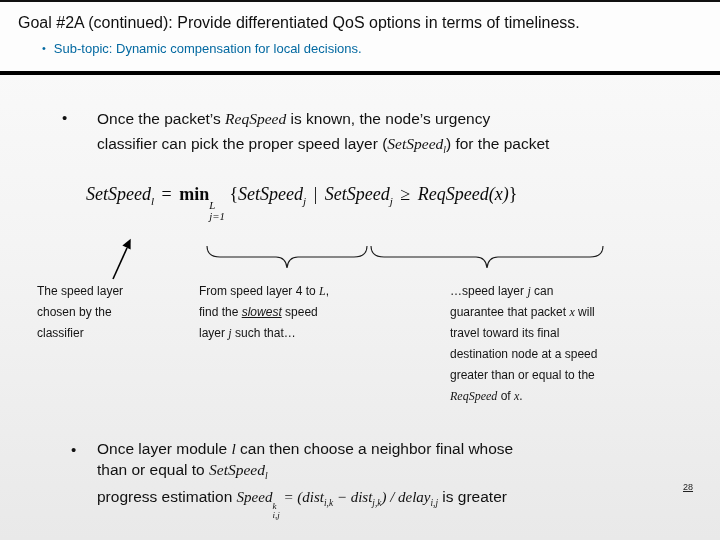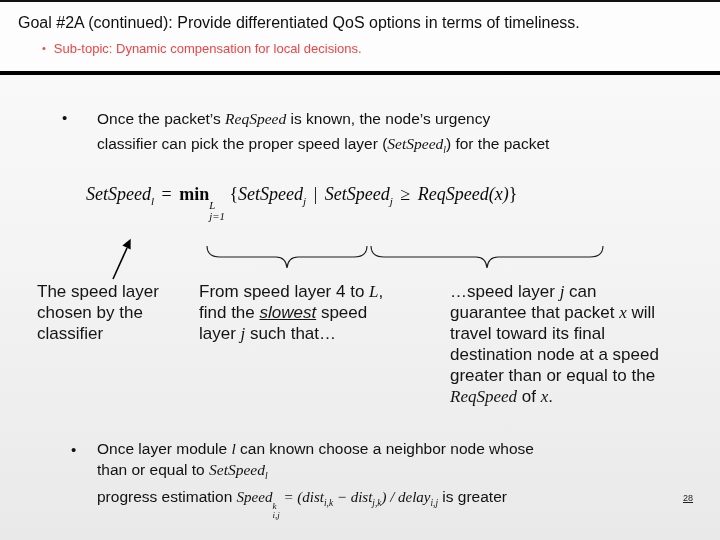--- a/index.html
+++ b/index.html
@@ -4,21 +4,21 @@
 <style>
   html,body { margin:0; padding:0; background:#d8d8d8; }
   .slide {
     position:relative; width:720px; height:540px; overflow:hidden;
     background: linear-gradient(180deg, #fbfbfb 0%, #f4f4f4 45%, #e9e9e9 100%);
     font-family:"Liberation Sans", sans-serif; color:#111;
   }
   .top-border { position:absolute; top:0; left:0; width:720px; height:2px; background:#111; }
   .header { position:absolute; top:2px; left:0; width:720px; height:69px; background:#fdfdfd;padding-left:46px; }
   .title { position:absolute; top:12px; left:18px; width:692px; font-size:16px; color:#101010; }
-  .subtopic { position:absolute; top:39px; left:42px; font-size:13px; color:#ef4444; }
+  .subtopic { position:absolute; top:39px; left:42px; font-size:13px; color:#0369a1; }
   .subtopic .mk { margin-right:8px; font-size:11px; vertical-align:1px; }
   .divider { position:absolute; top:71px; left:0; width:720px; height:4px; background:#000; }
 
   .b-marker { position:absolute; font-size:15px; color:#111; }
   .bullet1-text { position:absolute; top:106px; left:97px; width:580px; font-size:15.5px; line-height:25px; }
 
   .si { font-family:"Liberation Serif", serif; font-style:italic; }
   .em-ul { font-style:italic; text-decoration:underline; }
 
   .main-formula {
@@ -28,30 +28,30 @@
   .main-formula .rm { font-style:normal; }
   .main-formula .op { font-style:normal; font-weight:bold; }
   sub.fs { font-size:0.62em; font-style:italic; }
   .ss { display:inline-flex; flex-direction:column; align-items:flex-start; vertical-align:-0.5em; line-height:1; }
   .ss .sp, .ss .sb { font-size:0.6em; line-height:1.05; font-style:italic; }
   .gap-s { margin-left:3px; }
 
   .anno-graphic { position:absolute; }
   .anno-graphic svg { display:block; }
 
-  .col { position:absolute; top:281px; font-size:17px; line-height:21px; color:#141414; }
+  .col { position:absolute; top:281px; font-size:12px; line-height:21px; color:#141414; }
   .col .ln { white-space:nowrap; }
   #col-left { left:37px; width:125px; }
   #col-mid { left:199px; width:198px; }
   #col-right { left:450px; width:218px; }
 
   .bullet2-text { position:absolute; top:438px; left:97px; width:600px; font-size:15.5px; line-height:21px; }
   .inline-formula { font-family:"Liberation Serif", serif; font-style:italic; font-size:15px; white-space:nowrap; }
   .inline-formula .ss { vertical-align:-0.45em; }
-  .page-num { position:absolute; top:493px; left:683px; font-size:9px; color:#222;text-decoration:underline; }
+  .page-num { position:absolute; top:482px; left:683px; font-size:9px; color:#222;text-decoration:underline; }
 </style>
 </head>
 <body>
 
 <div class="slide">
   <div class="top-border"></div>
 
   <div class="header">
     <div class="title">Goal #2A (continued): Provide differentiated QoS options in terms of timeliness.</div>
     <div class="subtopic">
@@ -113,21 +113,21 @@
     <div class="ln"><span>…speed layer </span><span class="si">j</span><span> can</span></div>
     <div class="ln"><span>guarantee that packet </span><span class="si">x</span><span> will</span></div>
     <div class="ln">travel toward its final</div>
     <div class="ln">destination node at a speed</div>
     <div class="ln">greater than or equal to the</div>
     <div class="ln"><span class="si">ReqSpeed</span><span> of </span><span class="si">x</span><span>.</span></div>
   </div>
 
   <div class="b-marker" style="top:441px; left:71px;">•</div>
   <div class="bullet2-text">
-    <div class="ln"><span>Once layer module </span><span class="si">l</span><span> can known choose a neighbor node whose</span></div>
+    <div class="ln"><span>Once layer module </span><span class="si">l</span><span> can then choose a neighbor final whose</span></div>
     <div class="ln"><span>than or equal to </span><span class="si"><span>SetSpeed</span><sub class="fs">l</sub></span></div>
     <div class="ln"><span>progress estimation  </span><span class="inline-formula"><span>Speed</span><span class="ss">
             <span class="sp">k</span>
             <span class="sb">i,j</span>
           </span> <span>=</span> <span>(</span><span>dist</span><sub class="fs">i,k</sub> <span>−</span> <span>dist</span><sub class="fs">j,k</sub><span>)</span> <span>/</span> <span>delay</span><sub class="fs">i,j</sub></span><span> is greater</span></div>
   </div>
 
   <div class="page-num">28</div>
 </div>
 

